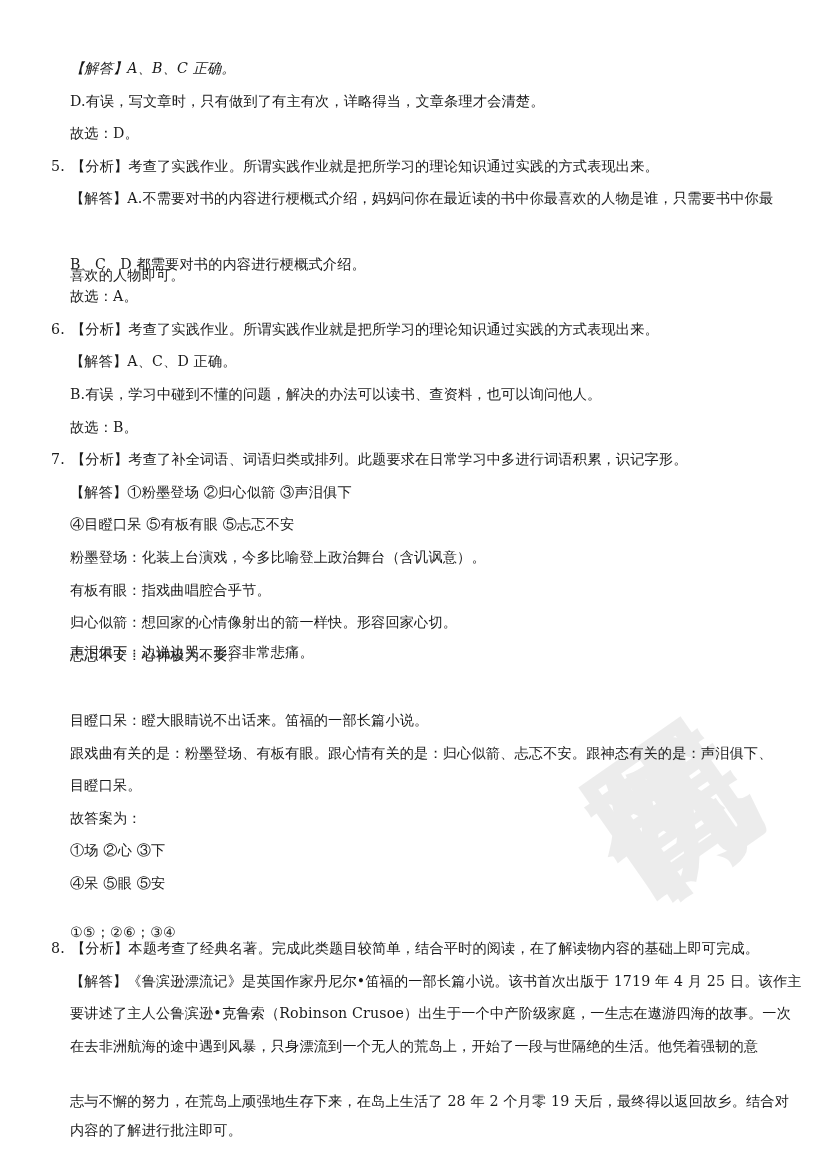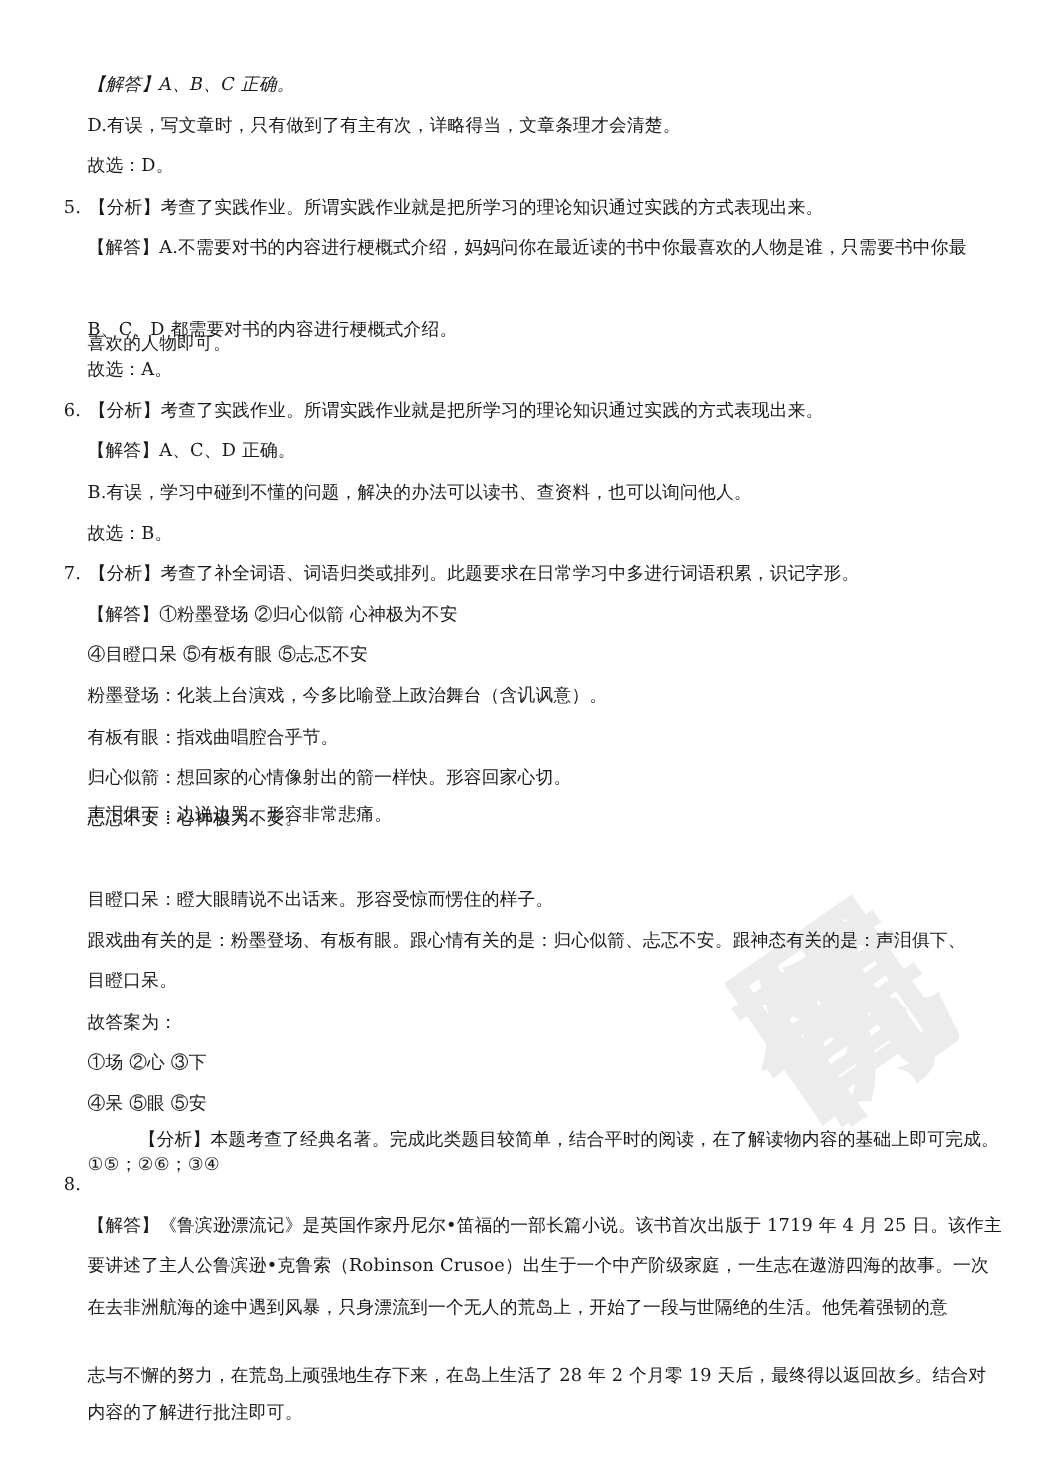--- a/index.html
+++ b/index.html
@@ -36,35 +36,35 @@
       <div class="line ind" style="top: 221px; margin-top: 44px;">喜欢的人物即可。</div>
       <div class="line ind" style="top: 254px;">B、C、D 都需要对书的内容进行梗概式介绍。</div>
       <div class="line ind" style="top: 286px;">故选：A。</div>
       <div class="line num" style="top: 319px;">6.</div>
       <div class="line" style="left: 71px; top: 319px;">【分析】考查了实践作业。所谓实践作业就是把所学习的理论知识通过实践的方式表现出来。</div>
       <div class="line ind" style="top: 351px;">【解答】A、C、D 正确。</div>
       <div class="line ind" style="top: 384px;">B.有误，学习中碰到不懂的问题，解决的办法可以读书、查资料，也可以询问他人。</div>
       <div class="line ind" style="top: 417px;">故选：B。</div>
       <div class="line num" style="top: 449px;">7.</div>
       <div class="line" style="left: 71px; top: 449px;">【分析】考查了补全词语、词语归类或排列。此题要求在日常学习中多进行词语积累，识记字形。</div>
-      <div class="line ind" style="top: 482px;">【解答】①粉墨登场 ②归心似箭 心神极为不安</div>
+      <div class="line ind" style="top: 482px;">【解答】①粉墨登场 ②归心似箭 ③声泪俱下</div>
       <div class="line ind" style="top: 514px;">④目瞪口呆 ⑤有板有眼 ⑤忐忑不安</div>
       <div class="line ind" style="top: 547px;">粉墨登场：化装上台演戏，今多比喻登上政治舞台（含讥讽意）。</div>
       <div class="line ind" style="top: 580px;">有板有眼：指戏曲唱腔合乎节。</div>
       <div class="line ind" style="top: 612px;">归心似箭：想回家的心情像射出的箭一样快。形容回家心切。</div>
       <div class="line ind" style="top: 645px;">忐忑不安：心神极为不安。</div>
       <div class="line ind" style="top: 642px;">声泪俱下：边说边哭。形容非常悲痛。</div>
-      <div class="line ind" style="top: 710px;">目瞪口呆：瞪大眼睛说不出话来。形容受惊而愣住的样子。</div>
+      <div class="line ind" style="top: 710px;">目瞪口呆：瞪大眼睛说不出话来。笛福的一部长篇小说。</div>
       <div class="line ind" style="top: 743px;">跟戏曲有关的是：粉墨登场、有板有眼。跟心情有关的是：归心似箭、忐忑不安。跟神态有关的是：声泪俱下、</div>
       <div class="line ind" style="top: 775px;">目瞪口呆。</div>
       <div class="line ind" style="top: 808px;">故答案为：</div>
       <div class="line ind" style="top: 840px;">①场 ②心 ③下</div>
       <div class="line ind" style="top: 873px;">④呆 ⑤眼 ⑤安</div>
       <div class="line ind" style="top: 906px; margin-top: 16px;">①⑤；②⑥；③④</div>
       <div class="line num" style="top: 938px;">8.</div>
-      <div class="line" style="left: 71px; top: 902px; margin-left: 40px;">【分析】本题考查了经典名著。完成此类题目较简单，结合平时的阅读，在了解读物内容的基础上即可完成。</div>
+      <div class="line" style="left: 71px; top: 938px;">【分析】本题考查了经典名著。完成此类题目较简单，结合平时的阅读，在了解读物内容的基础上即可完成。</div>
       <div class="line ind" style="top: 971px;">【解答】《鲁滨逊漂流记》是英国作家丹尼尔•笛福的一部长篇小说。该书首次出版于 1719 年 4 月 25 日。该作主</div>
       <div class="line ind" style="top: 1003px;">要讲述了主人公鲁滨逊•克鲁索（Robinson Crusoe）出生于一个中产阶级家庭，一生志在遨游四海的故事。一次</div>
       <div class="line ind" style="top: 1036px;">在去非洲航海的途中遇到风暴，只身漂流到一个无人的荒岛上，开始了一段与世隔绝的生活。他凭着强韧的意</div>
       <div class="line ind" style="top: 1069px; margin-top: 22px;">志与不懈的努力，在荒岛上顽强地生存下来，在岛上生活了 28 年 2 个月零 19 天后，最终得以返回故乡。结合对</div>
       <div class="line ind" style="top: 1101px; margin-top: 19px;">内容的了解进行批注即可。</div>
     </div>
 </div>
 
 </body></html>

